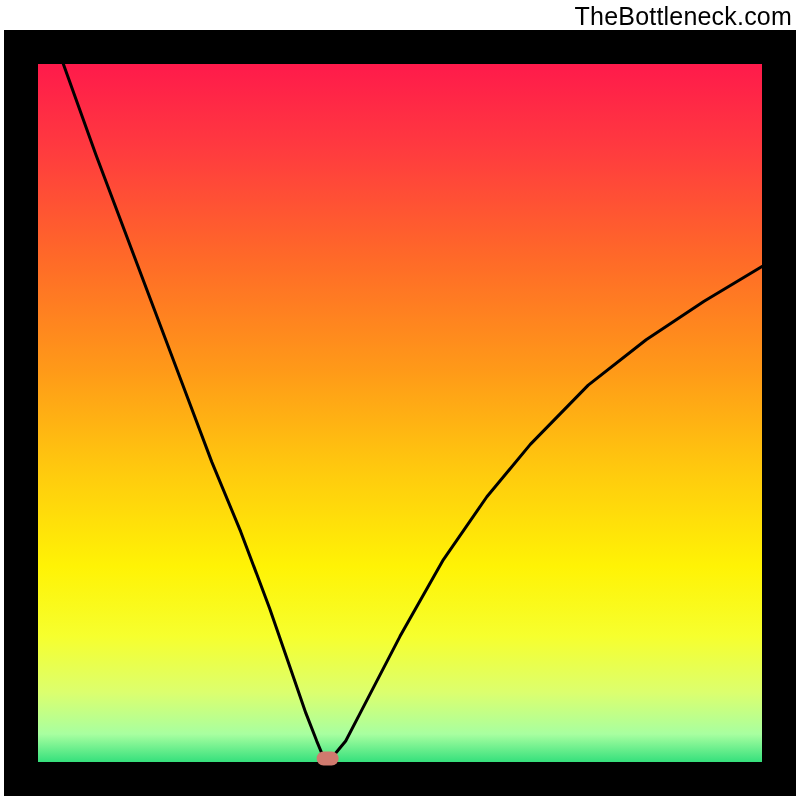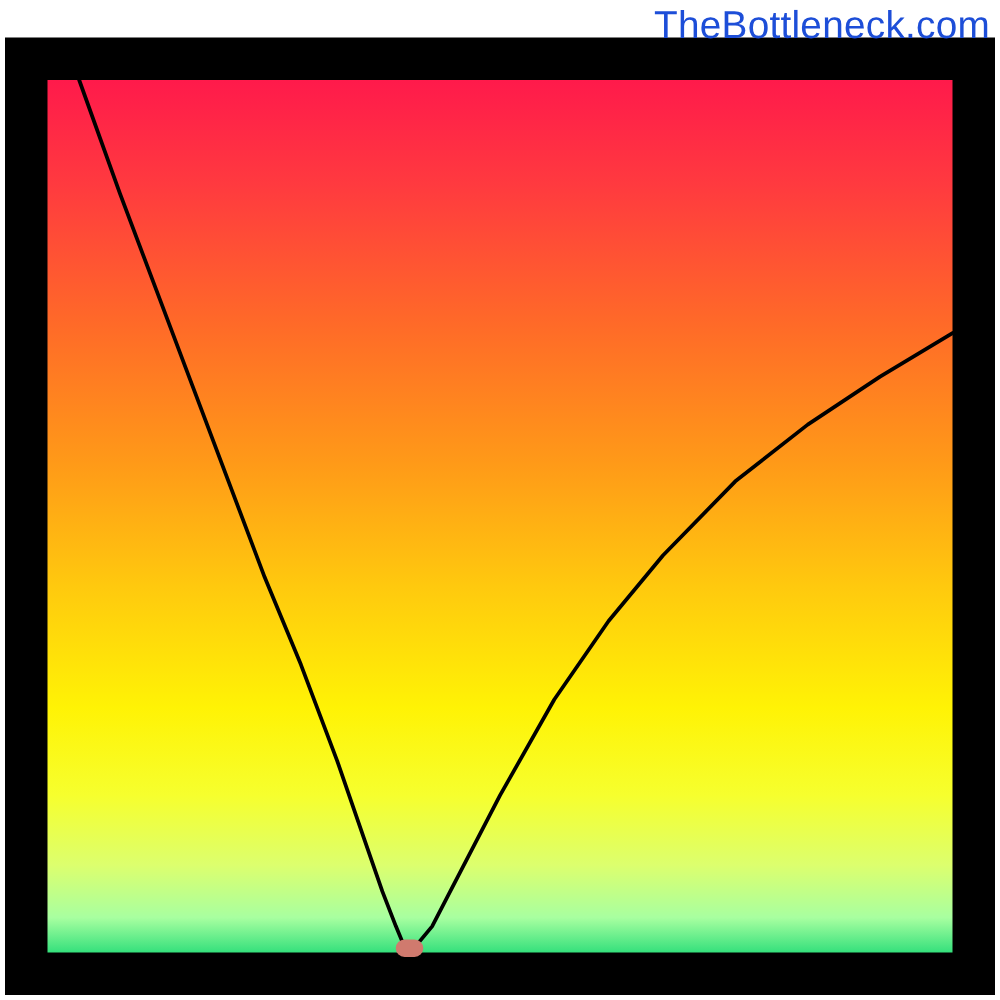--- a/index.html
+++ b/index.html
@@ -16,22 +16,22 @@
     height: 800px;
   }
   svg {
     display: block;
   }
   .attribution {
     position: absolute;
     top: 2px;
     right: 8px;
     font-family: Arial, Helvetica, sans-serif;
-    font-size: 31px;
-    color: #1d4ed8;
+    font-size: 25px;
+    color: #000000;
     font-weight: 500;
     letter-spacing: 0.2px;
   }
 </style>
 </head>
 <body>
 
 <div class="chart-wrap">
   <svg id="chart-svg" width="800" height="800" viewBox="0 0 800 800">
     <defs>

